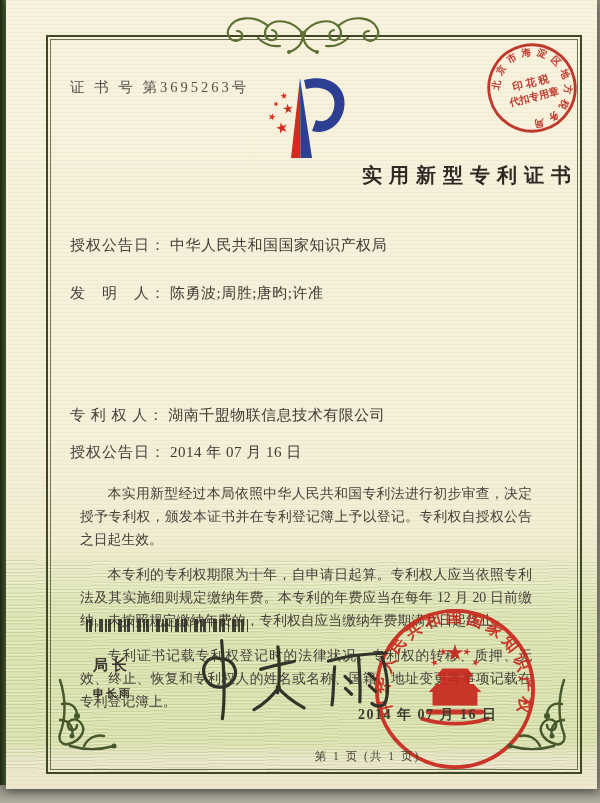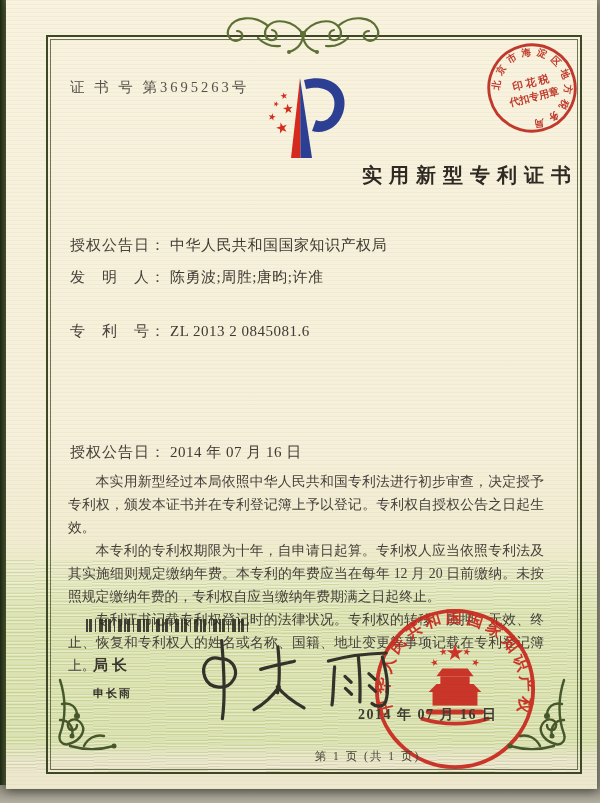--- a/index.html
+++ b/index.html
@@ -22,24 +22,24 @@
   .frame{position:absolute;left:46px;top:35px;width:532px;height:735px;z-index:3;
      border:2px solid #3e4827;}
   .frame-inner{position:absolute;inset:2px;border:1px solid rgba(74,85,48,.8);}
   .abs{position:absolute;z-index:5;}
   .cert-no{left:70px;top:78px;font-size:14.5px;color:#55504a;letter-spacing:3px;}
   .title{left:46px;top:162px;width:532px;text-align:right;font-size:20px;
      font-weight:600;color:#2e2a23;letter-spacing:7px;}
   .field{left:70px;width:470px;font-size:15px;color:#46413a;white-space:nowrap;}
   .field .lab{letter-spacing:1px;}
   .field .val{margin-left:4px;letter-spacing:.5px;color:#3f3a32;}
-  .f1{top:236px}.f2{top:268px}.f3{top:322px}.f4{top:368px}.f5{top:406px}.f6{top:443px}
+  .f1{top:236px}.f2{top:284px}.f3{top:322px}.f4{top:368px}.f5{top:406px}.f6{top:443px}
   .bodytext{left:68px;top:470px;width:476px;font-size:13.8px;line-height:23px;
      color:#45403a;text-align:justify;}
-  .bodytext p{margin:0;text-indent:2em;}
+  .bodytext p{margin:12px;text-indent:2em;}
   .barcode{left:86px;top:619px;width:164px;height:13px;opacity:.85;
      background:repeating-linear-gradient(90deg,#26261e 0 2px,transparent 2px 3px,
        #26261e 3px 6px,transparent 6px 9px,#26261e 9px 10px,transparent 10px 13px,
        #26261e 13px 17px,transparent 17px 19px);}
   .director-label{left:93px;top:656px;font-size:15px;color:#3c372f;letter-spacing:4px;font-weight:bold;}
   .director-name{left:93px;top:686px;font-size:11px;font-weight:bold;color:#332f28;letter-spacing:2px;}
   .signature{left:183px;top:628px;z-index:6;}
   .seal{left:372px;top:606px;z-index:5;}
   .seal-date{left:358px;top:706px;font-size:14px;color:#3c3c30;letter-spacing:1.5px;
      z-index:7;font-weight:600;}
@@ -115,22 +115,22 @@
   </svg>
 
   <div class="abs title">实用新型专利证书</div>
 
   <div class="abs field f1">
     <span class="lab">授权公告日：</span><span class="val">中华人民共和国国家知识产权局</span>
   </div>
   <div class="abs field f2">
     <span class="lab">发　明　人：</span><span class="val">陈勇波;周胜;唐昀;许准</span>
   </div>
-  <div class="abs field f3">
-    <span class="lab">专　利　号：</span><span class="val">ZL 2013 2 0845081.6</span>
+  <div class="abs field f5">
+    <span class="lab">专 利 权 人：</span><span class="val">湖南千盟物联信息技术有限公司</span>
   </div>
   <div class="abs field f6">
     <span class="lab">授权公告日：</span><span class="val">2014 年 07 月 16 日</span>
   </div>
 
   <div class="abs bodytext">
     <p>本实用新型经过本局依照中华人民共和国专利法进行初步审查，决定授予专利权，颁发本证书并在专利登记簿上予以登记。专利权自授权公告之日起生效。</p>
     <p>本专利的专利权期限为十年，自申请日起算。专利权人应当依照专利法及其实施细则规定缴纳年费。本专利的年费应当在每年 12 月 20 日前缴纳。未按照规定缴纳年费的，专利权自应当缴纳年费期满之日起终止。</p>
     <p>专利证书记载专利权登记时的法律状况。专利权的转移、质押、无效、终止、恢复和专利权人的姓名或名称、国籍、地址变更等事项记载在专利登记簿上。</p>
   </div>

